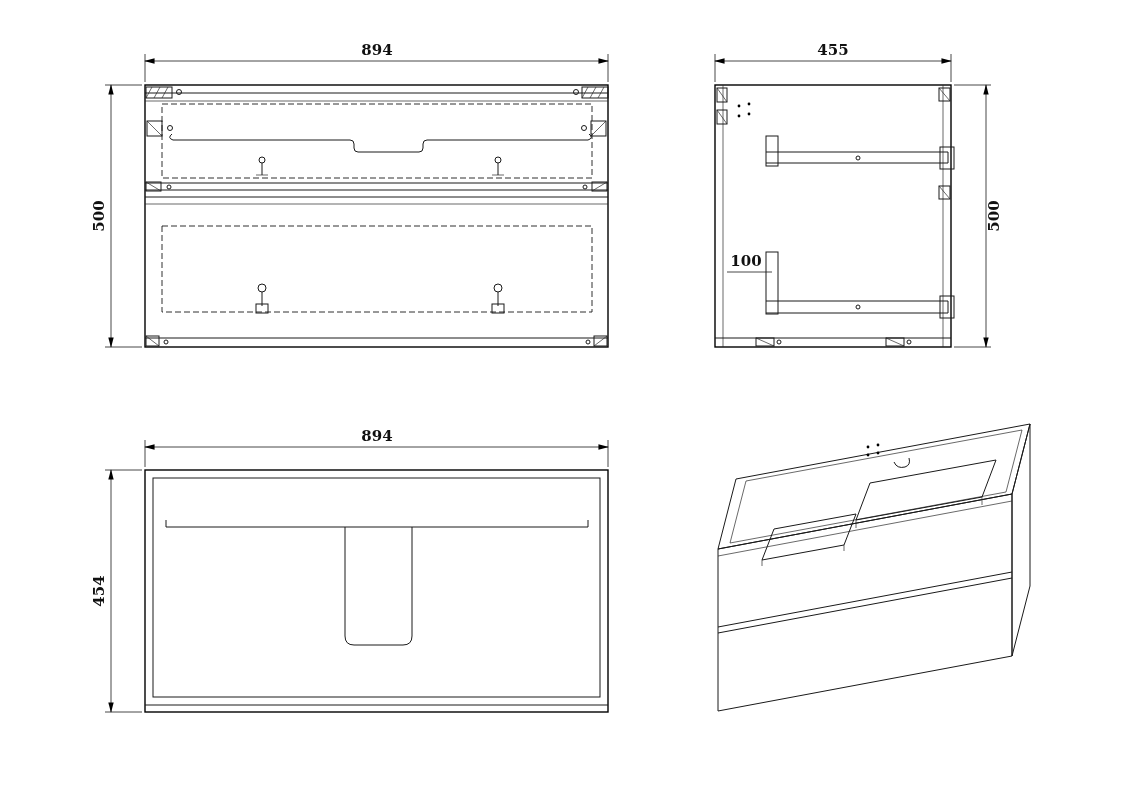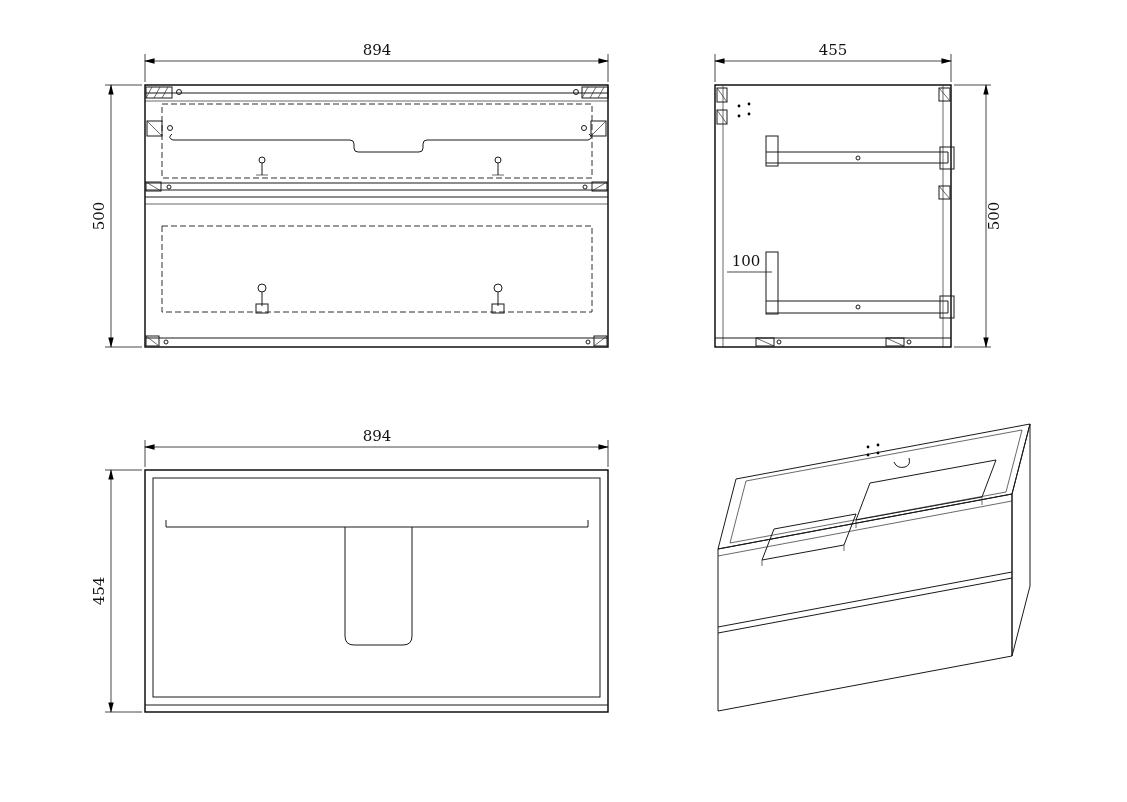--- a/index.html
+++ b/index.html
@@ -9,20 +9,21 @@
     width: 1127px;
     height: 802px;
     font-family: "DejaVu Serif", serif;
   }
   .sheet {
     position: relative;
     width: 1115px;
     height: 802px;
     background: #ffffff;
     overflow: hidden;
+    font-weight: bold;
   }
   svg { display: block; }
   svg text {
     font-family: "DejaVu Serif", serif;
     font-size: 15px;
     fill: #111111;
     stroke: none;
   }
   .ln    { stroke: #1a1a1a; fill: none; stroke-width: 1; }
   .thick { stroke: #000000; fill: none; stroke-width: 1.4; }

